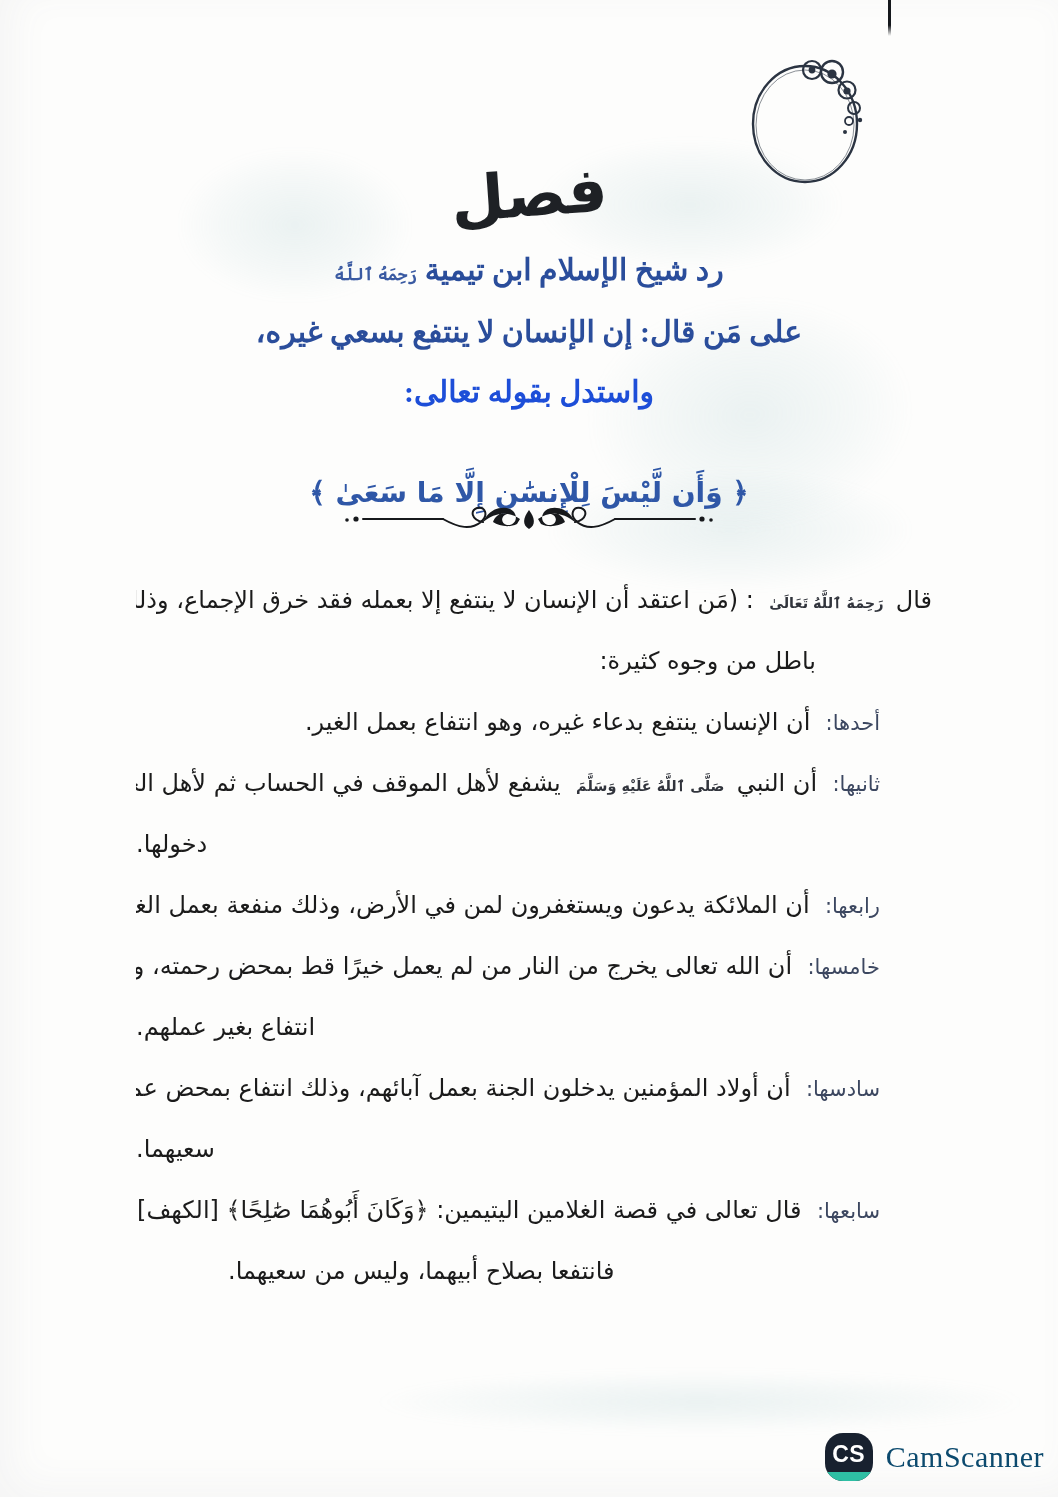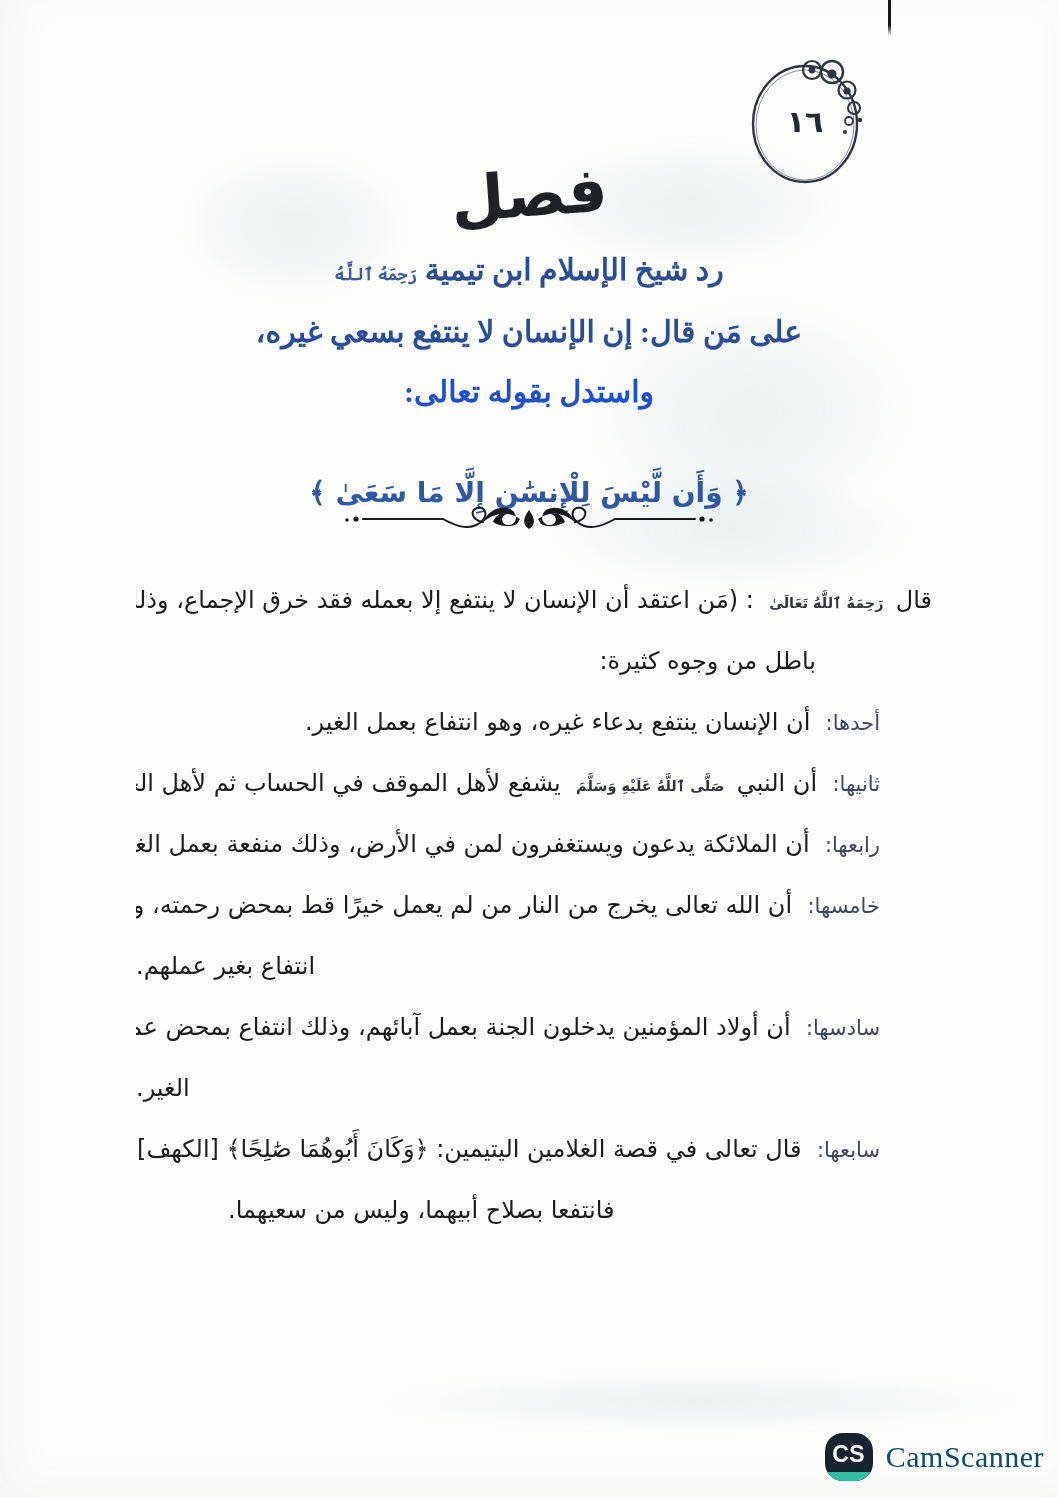--- a/index.html
+++ b/index.html
@@ -101,21 +101,20 @@
       <circle cx="62" cy="12" r="3.4" fill="#2b3442"></circle>
       <circle cx="82" cy="14" r="11" fill="none" stroke="#2b3442" stroke-width="2.4"></circle>
       <circle cx="82" cy="16" r="4.6" fill="#2b3442"></circle>
       <circle cx="97" cy="32" r="8.5" fill="none" stroke="#2b3442" stroke-width="2.2"></circle>
       <circle cx="97" cy="33" r="3.6" fill="#2b3442"></circle>
       <circle cx="104" cy="50" r="6" fill="none" stroke="#2b3442" stroke-width="2"></circle>
       <circle cx="99" cy="63" r="4" fill="none" stroke="#2b3442" stroke-width="1.8"></circle>
       <circle cx="110" cy="62" r="2.2" fill="#2b3442"></circle>
       <circle cx="95" cy="74" r="2" fill="#2b3442"></circle>
     </svg>
-    <div class="num">١٦</div>
   </div>
 
   <div class="kicker">فصل</div>
 
   <div class="title t1" style="color:#2a4d9b;">
     <span>رد شيخ الإسلام ابن تيمية</span>
     <span class="hon">رَحِمَهُ ٱللَّهُ</span>
   </div>
   <div class="title t2" style="color:#2a4d9b;">
     <span>على مَن قال: إن الإنسان لا ينتفع بسعي غيره،</span>
@@ -164,20 +163,23 @@
       <span class="txt auto-hide">أن الإنسان ينتفع بدعاء غيره، وهو انتفاع بعمل الغير.</span>
     </div>
 
     <div class="ln indent">
       <span class="lead">ثانيها:</span>
       <span class="txt auto-hide">أن النبي</span>
       <span class="hon auto-hide">صَلَّى ٱللَّهُ عَلَيْهِ وَسَلَّمَ</span>
       <span class="txt auto-hide">يشفع لأهل الموقف في الحساب ثم لأهل الجنة</span>
     </div>
 
+    <div class="ln contL">
+      <span class="txt">دخولها.</span>
+    </div>
 
 
     <div class="ln indent">
       <span class="lead">رابعها:</span>
       <span class="txt auto-hide">أن الملائكة يدعون ويستغفرون لمن في الأرض، وذلك منفعة بعمل الغير</span>
     </div>
 
     <div class="ln indent">
       <span class="lead">خامسها:</span>
       <span class="txt auto-hide">أن الله تعالى يخرج من النار من لم يعمل خيرًا قط بمحض رحمته، وهذا</span>
@@ -186,21 +188,21 @@
     <div class="ln contL">
       <span class="txt">انتفاع بغير عملهم.</span>
     </div>
 
     <div class="ln indent">
       <span class="lead">سادسها:</span>
       <span class="txt auto-hide">أن أولاد المؤمنين يدخلون الجنة بعمل آبائهم، وذلك انتفاع بمحض عمل</span>
     </div>
 
     <div class="ln contL">
-      <span class="txt">الغير.</span>
+      <span class="txt">سعيهما.</span>
     </div>
 
     <div class="ln indent">
       <span class="lead">سابعها:</span>
       <span class="txt auto-hide">قال تعالى في قصة الغلامين اليتيمين: ﴿وَكَانَ أَبُوهُمَا صَٰلِحًا﴾ [الكهف]</span>
     </div>
 
     <div class="ln contL indent2">
       <span class="txt">فانتفعا بصلاح أبيهما، وليس من سعيهما.</span>
     </div>

